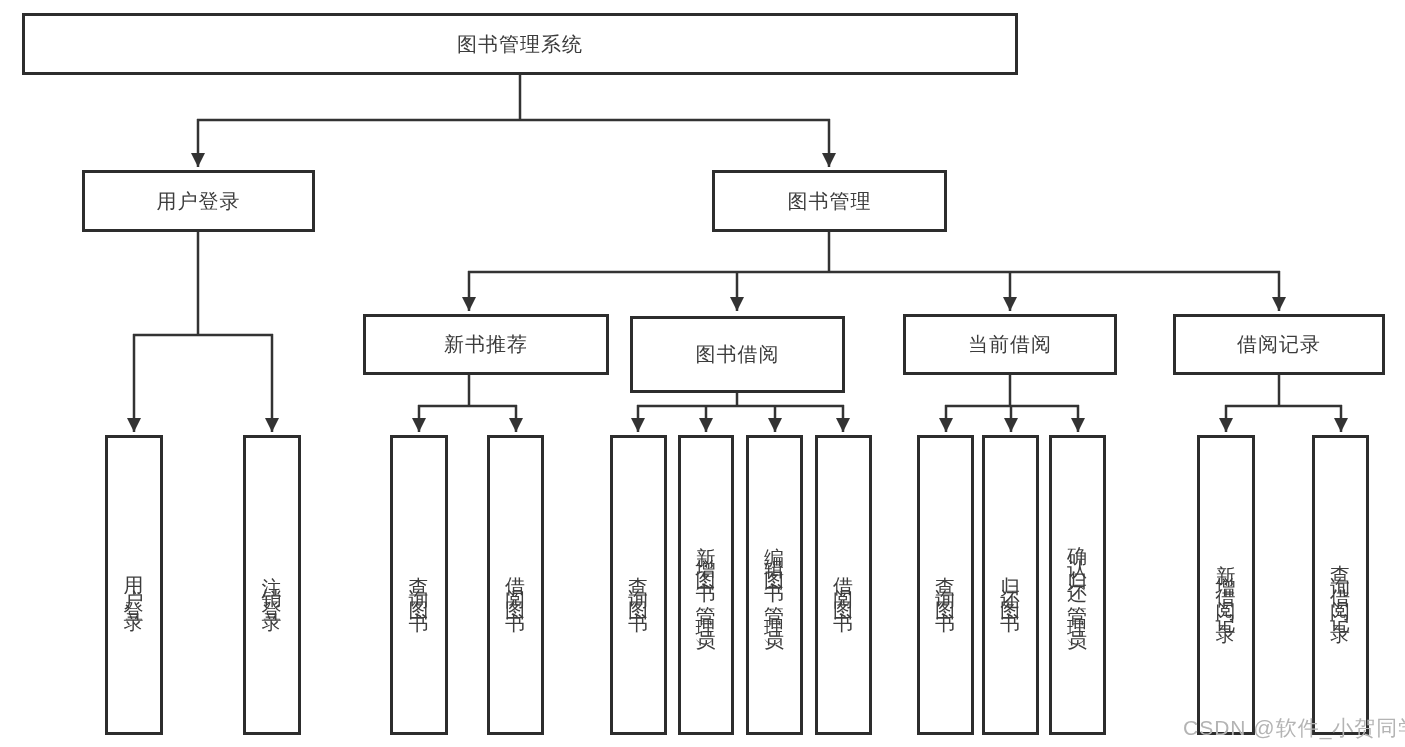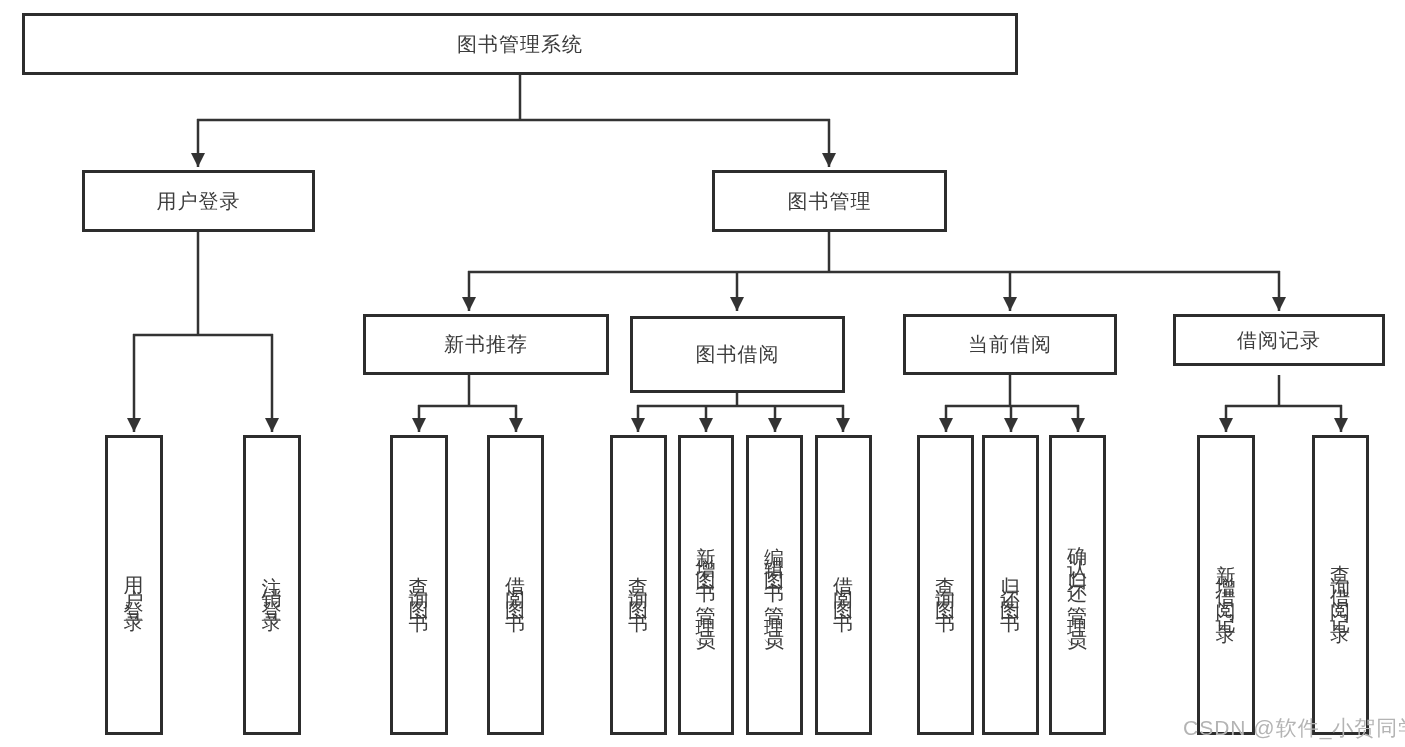--- a/index.html
+++ b/index.html
@@ -126,21 +126,21 @@
 
   <div class="node" style="left:363px; top:314px; width:246px; height:61px;">
     <span>新书推荐</span>
   </div>
   <div class="node" style="left:630px; top:316px; width:215px; height:77px;">
     <span>图书借阅</span>
   </div>
   <div class="node" style="left:903px; top:314px; width:214px; height:61px;">
     <span>当前借阅</span>
   </div>
-  <div class="node" style="left:1173px; top:314px; width:212px; height:52px;">
+  <div class="node" style="left:1173px; top:314px; width:212px; height:61px;">
     <span>借阅记录</span>
   </div>
 
   <div class="vnode" style="left:105px; width:58px;">
     <span class="vtext">用户登录</span>
   </div>
   <div class="vnode" style="left:243px; width:58px;">
     <span class="vtext">注销登录</span>
   </div>
 

